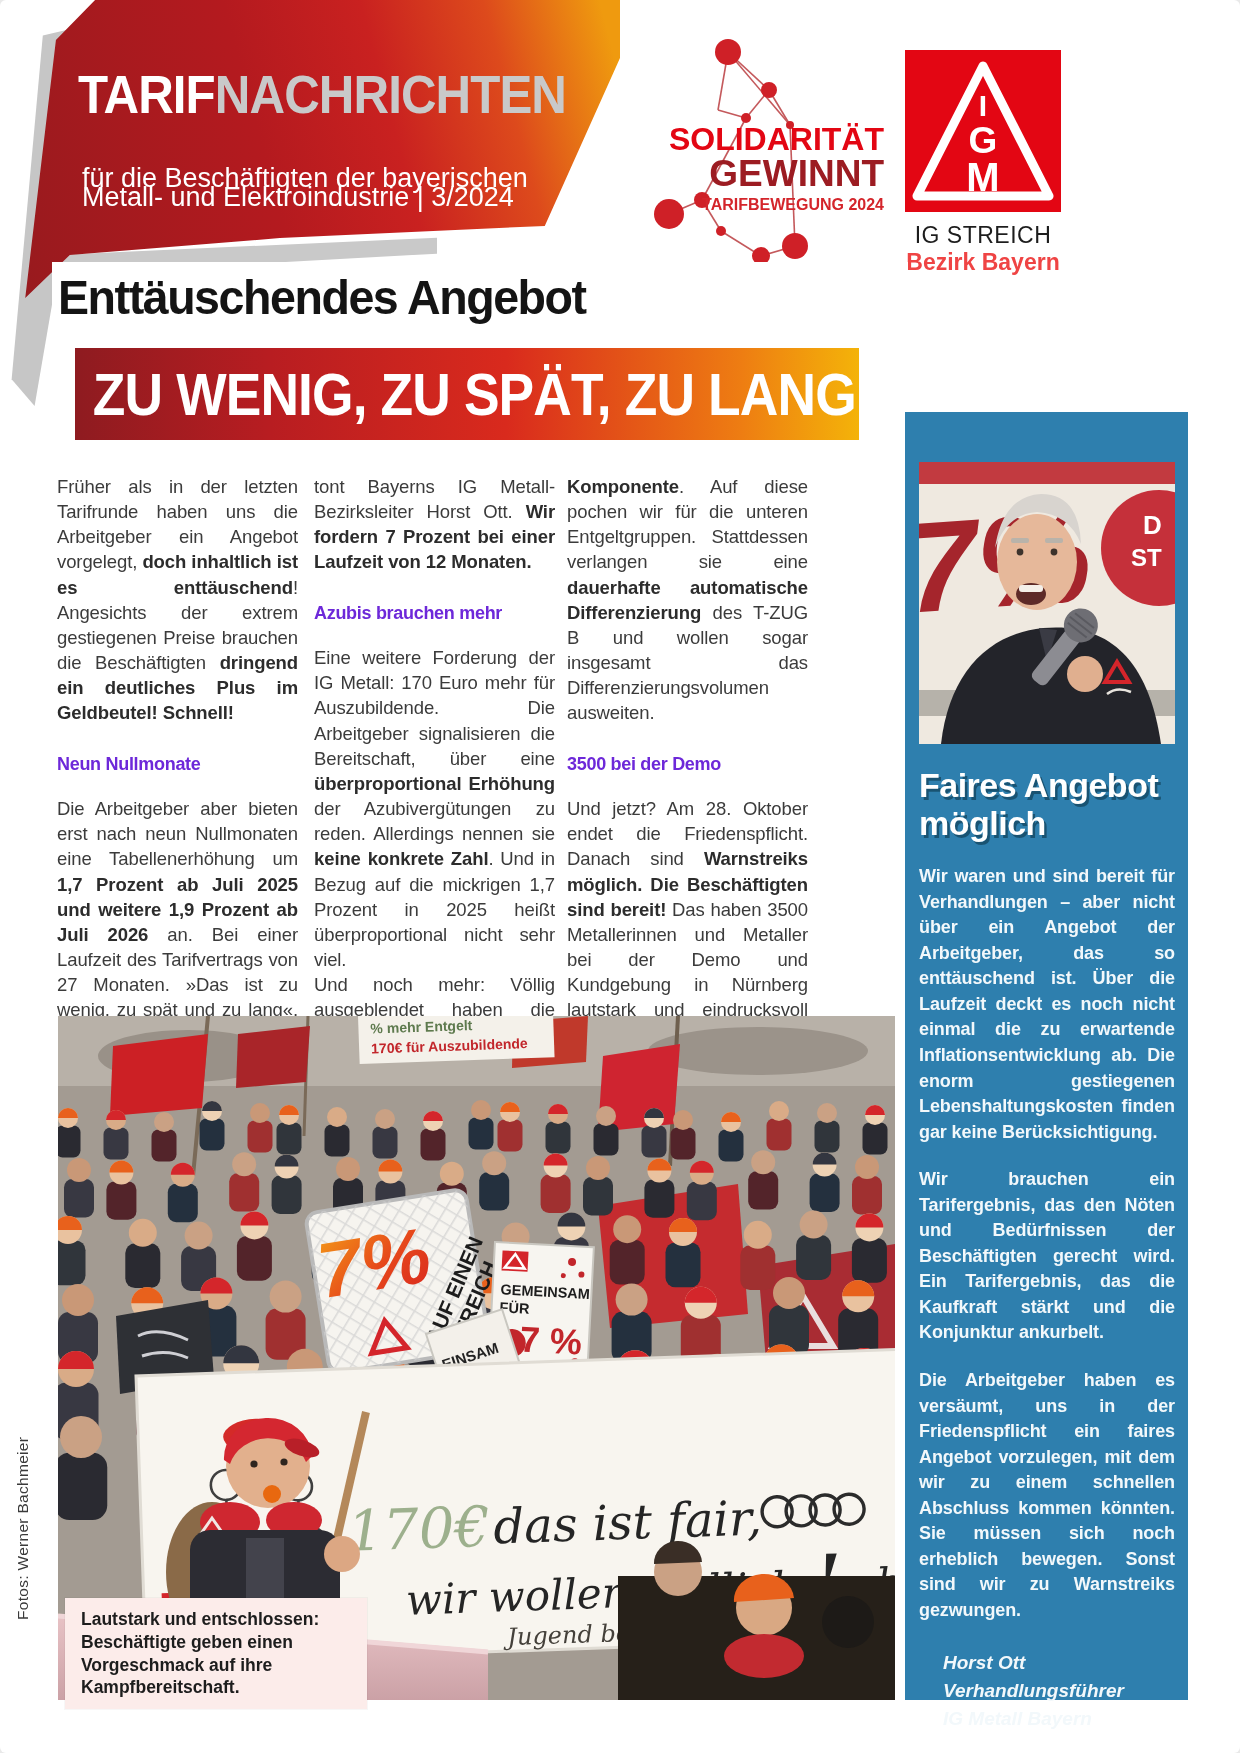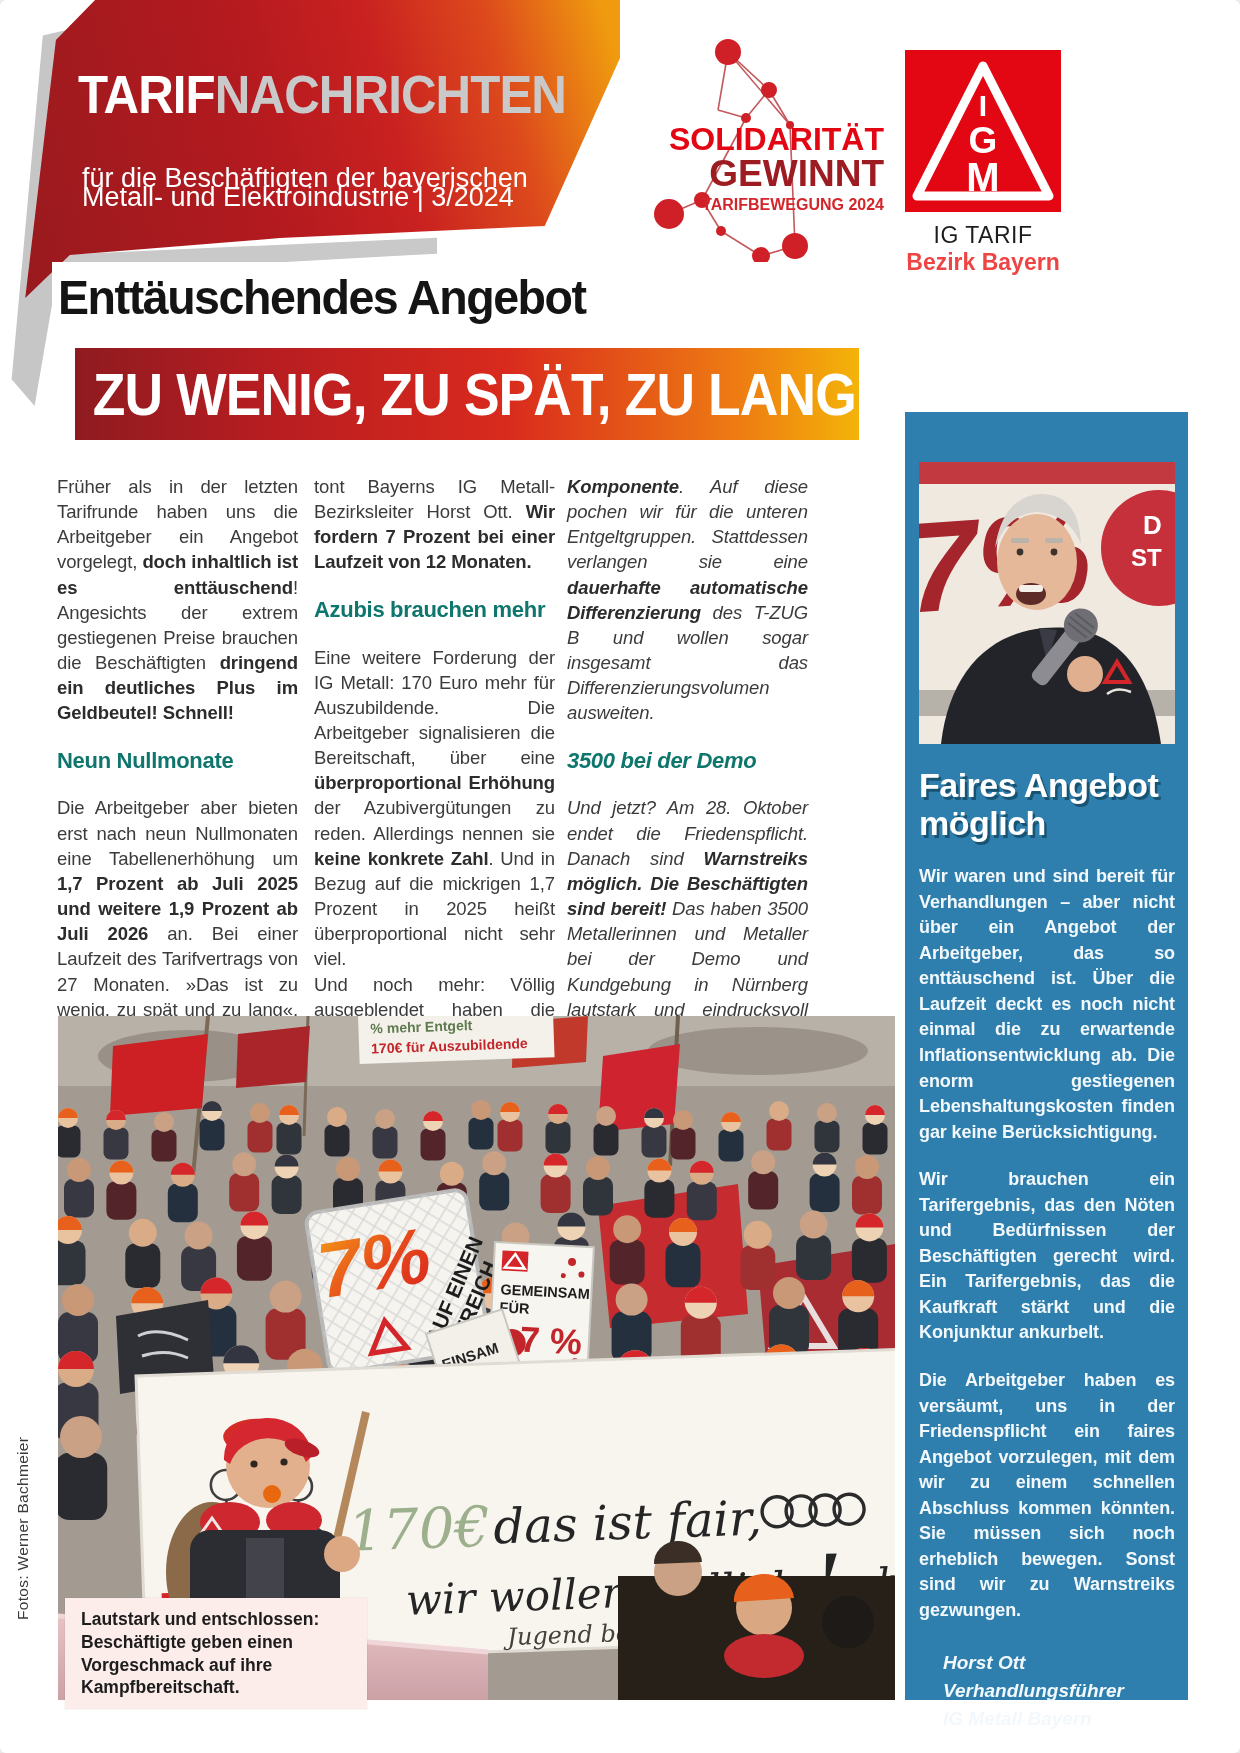--- a/index.html
+++ b/index.html
@@ -35,24 +35,24 @@
   #headline{left:58px;top:270px;z-index:3;font-size:48px;font-weight:800;color:#141414;
     letter-spacing:-1.5px;transform:scaleX(.97);transform-origin:left;white-space:nowrap;}
   #slogan{left:75px;top:348px;width:784px;height:92px;z-index:3;display:flex;align-items:center;
     background:linear-gradient(90deg,#8e1b20 0%,#b81d21 25%,#d92a1d 55%,#ee7d12 85%,#f4b309 100%);}
   #slogan span{display:inline-block;color:#fff;font-size:60px;font-weight:800;letter-spacing:-1px;
     padding-left:20px;transform:scaleX(.89);transform-origin:left;white-space:nowrap;}
 
   
   .col{top:474px;width:241px;color:#3b3b3b;font-size:18.5px;line-height:1.36;
     text-align:justify;letter-spacing:-.1px;}
-  #col1{left:57px;} #col2{left:314px;} #col3{left:567px;font-style:italic;}
+  #col1{left:57px;} #col2{left:314px;} #col3{left:567px;}
   .col p{margin:0 0 0 0;}
   .col b{color:#2c2c2c;}
-  .col h3{margin:20px 0 20px 0;font-size:22px;font-weight:800;color:#0f766e;letter-spacing:-.3px;}
+  .col h3{margin:26px 0 20px 0;font-size:18px;font-weight:800;color:#6d28d9;letter-spacing:-.3px;}
 
   
   #sidebar{left:905px;top:412px;width:283px;height:1288px;background:#2e7fae;z-index:2;
     box-sizing:border-box;padding:50px 13px 18px 14px;}
   #sidebar-photo{display:block;margin:0 auto;background:#efeae2;}
   #sidebar-heading{margin-top:22px;font-size:34px;line-height:1.12;font-weight:800;color:#ffffff;
     letter-spacing:-.5px;text-shadow:2.5px 2.5px 0 rgba(9,48,66,.55);}
   .sidebar-p{margin-top:22px;font-size:18px;font-weight:700;color:#f2f8fb;line-height:1.42;
     text-align:justify;letter-spacing:-.1px;}
   #sidebar-signature{margin-top:26px;font-size:19px;font-weight:700;font-style:italic;
@@ -117,21 +117,21 @@
 
   <div class="abs" id="igm-block">
     <div id="igm-square">
       <svg width="156" height="162" viewBox="0 0 156 162">
         <path d="M78 16 L144 146 L12 146 Z" fill="none" stroke="#ffffff" stroke-width="9" stroke-linejoin="round"></path>
         <text x="78" y="66" text-anchor="middle" font-size="30" font-weight="800" fill="#ffffff">I</text>
         <text x="78" y="103" text-anchor="middle" font-size="37" font-weight="800" fill="#ffffff">G</text>
         <text x="78" y="141" text-anchor="middle" font-size="40" font-weight="800" fill="#ffffff">M</text>
       </svg>
     </div>
-    <div id="igm-org">IG TARIF</div>
+    <div id="igm-org">IG STREICH</div>
     <div id="igm-region">Bezirk Bayern</div>
   </div>
 
   <div class="abs" id="headline-band"></div>
   <div class="abs" id="headline">Enttäuschendes Angebot</div>
   <div class="abs" id="slogan">
     <span>ZU WENIG, ZU SPÄT, ZU LANG</span>
   </div>
 
   <div class="abs col" id="col1">

